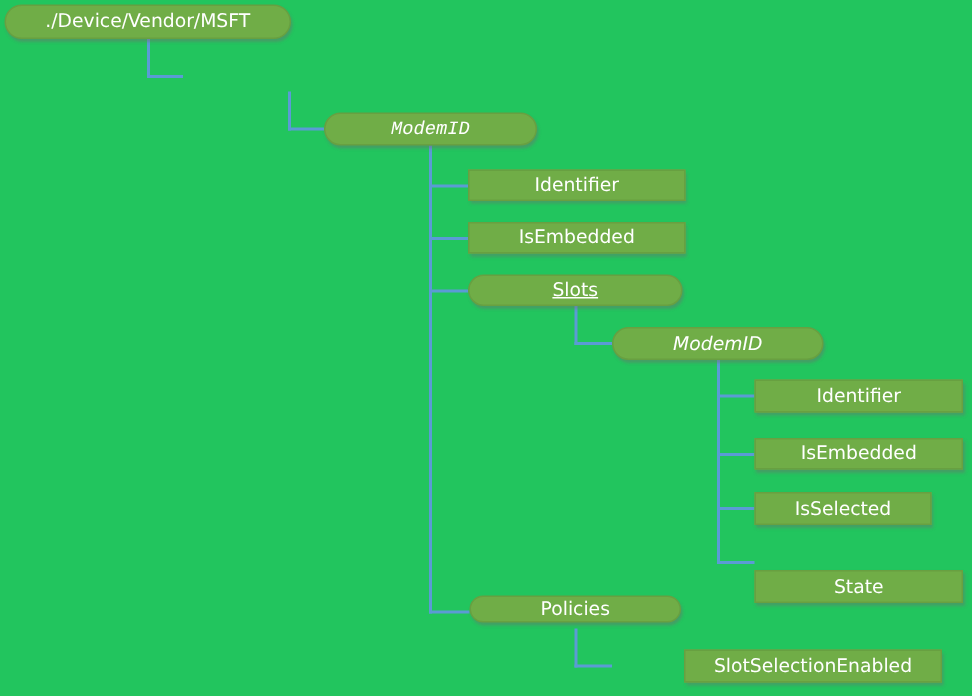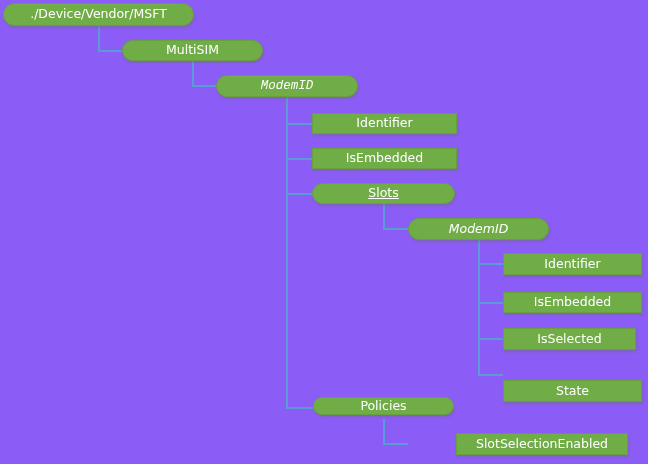--- a/index.html
+++ b/index.html
@@ -42,45 +42,44 @@
   }
   .line {
     position: absolute;
     background: #5b9bd5;
     z-index: 1;
   }
 </style>
 </head>
 <body>
 
-<div class="canvas" id="canvas" style="background: #8b5cf6;">
+<div class="canvas" id="canvas" style="background: #22c55e;">
     <div class="line" style="left: 98px; top: 26px; width: 2px; height: 26px; background: rgb(91, 155, 213);"></div>
     <div class="line" style="left: 98px; top: 50px; width: 24px; height: 2px; background: rgb(91, 155, 213);"></div>
     <div class="line" style="left: 192px; top: 61px; width: 2px; height: 26px; background: rgb(91, 155, 213);"></div>
     <div class="line" style="left: 192px; top: 85px; width: 24px; height: 2px; background: rgb(91, 155, 213);"></div>
     <div class="line" style="left: 286px; top: 97px; width: 2px; height: 312px; background: rgb(91, 155, 213);"></div>
     <div class="line" style="left: 286px; top: 123px; width: 26px; height: 2px; background: rgb(91, 155, 213);"></div>
     <div class="line" style="left: 286px; top: 158px; width: 26px; height: 2px; background: rgb(91, 155, 213);"></div>
     <div class="line" style="left: 286px; top: 193px; width: 26px; height: 2px; background: rgb(91, 155, 213);"></div>
     <div class="line" style="left: 286px; top: 407px; width: 27px; height: 2px; background: rgb(91, 155, 213);"></div>
     <div class="line" style="left: 383px; top: 204px; width: 2px; height: 26px; background: rgb(91, 155, 213);"></div>
     <div class="line" style="left: 383px; top: 228px; width: 25px; height: 2px; background: rgb(91, 155, 213);"></div>
     <div class="line" style="left: 478px; top: 240px; width: 2px; height: 136px; background: rgb(91, 155, 213);"></div>
     <div class="line" style="left: 478px; top: 263px; width: 25px; height: 2px; background: rgb(91, 155, 213);"></div>
     <div class="line" style="left: 478px; top: 302px; width: 25px; height: 2px; background: rgb(91, 155, 213);"></div>
     <div class="line" style="left: 478px; top: 338px; width: 25px; height: 2px; background: rgb(91, 155, 213);"></div>
     <div class="line" style="left: 478px; top: 374px; width: 25px; height: 2px; background: rgb(91, 155, 213);"></div>
     <div class="line" style="left: 383px; top: 419px; width: 2px; height: 26px; background: rgb(91, 155, 213);"></div>
     <div class="line" style="left: 383px; top: 443px; width: 25px; height: 2px; background: rgb(91, 155, 213);"></div>
     <div class="node stadium" style="left: 3px; top: 3px; width: 191px; height: 23px; background: rgb(112, 173, 71); border-color: rgb(104, 160, 65); color: rgb(255, 255, 255); border-radius: 13.5px;">./Device/Vendor/MSFT</div>
-    <div class="node stadium" style="left: 122px; top: 40px; width: 141px; height: 21px; background: rgb(112, 173, 71); border-color: rgb(104, 160, 65); color: rgb(255, 255, 255); border-radius: 12.5px;">MultiSIM</div>
     <div class="node stadium italic" style="left: 216px; top: 75px; width: 142px; height: 22px; background: rgb(112, 173, 71); border-color: rgb(104, 160, 65); color: rgb(255, 255, 255); border-radius: 13px; font-family: Liberation Mono, monospace;">ModemID</div>
     <div class="node rect" style="left: 312px; top: 113px; width: 145px; height: 21px; background: rgb(112, 173, 71); border-color: rgb(104, 160, 65); color: rgb(255, 255, 255);">Identifier</div>
     <div class="node rect" style="left: 312px; top: 148px; width: 145px; height: 21px; background: rgb(112, 173, 71); border-color: rgb(104, 160, 65); color: rgb(255, 255, 255);">IsEmbedded</div>
     <div class="node stadium" style="left: 312px; top: 183px; width: 143px; height: 21px; background: rgb(112, 173, 71); border-color: rgb(104, 160, 65); color: rgb(255, 255, 255); border-radius: 12.5px; text-decoration: underline;">Slots</div>
     <div class="node stadium italic" style="left: 408px; top: 218px; width: 141px; height: 22px; background: rgb(112, 173, 71); border-color: rgb(104, 160, 65); color: rgb(255, 255, 255); border-radius: 13px;">ModemID</div>
     <div class="node rect" style="left: 503px; top: 253px; width: 139px; height: 22px; background: rgb(112, 173, 71); border-color: rgb(104, 160, 65); color: rgb(255, 255, 255);">Identifier</div>
     <div class="node rect" style="left: 503px; top: 292px; width: 139px; height: 21px; background: rgb(112, 173, 71); border-color: rgb(104, 160, 65); color: rgb(255, 255, 255);">IsEmbedded</div>
-    <div class="node rect" style="left: 503px; top: 328px; width: 133px; height: 22px; background: rgb(112, 173, 71); border-color: rgb(104, 160, 65); color: rgb(255, 255, 255);">IsSelected</div>
+    <div class="node rect" style="left: 503px; top: 328px; width: 118px; height: 22px; background: rgb(112, 173, 71); border-color: rgb(104, 160, 65); color: rgb(255, 255, 255);">IsSelected</div>
     <div class="node rect" style="left: 503px; top: 380px; width: 139px; height: 22px; background: rgb(112, 173, 71); border-color: rgb(104, 160, 65); color: rgb(255, 255, 255);">State</div>
     <div class="node stadium" style="left: 313px; top: 397px; width: 141px; height: 18px; background: rgb(112, 173, 71); border-color: rgb(104, 160, 65); color: rgb(255, 255, 255); border-radius: 13px;">Policies</div>
     <div class="node rect" style="left: 408px; top: 433px; width: 172px; height: 22px; background: rgb(112, 173, 71); border-color: rgb(104, 160, 65); color: rgb(255, 255, 255); margin-left: 48px;">SlotSelectionEnabled</div>
   </div>
 
 </body></html>

